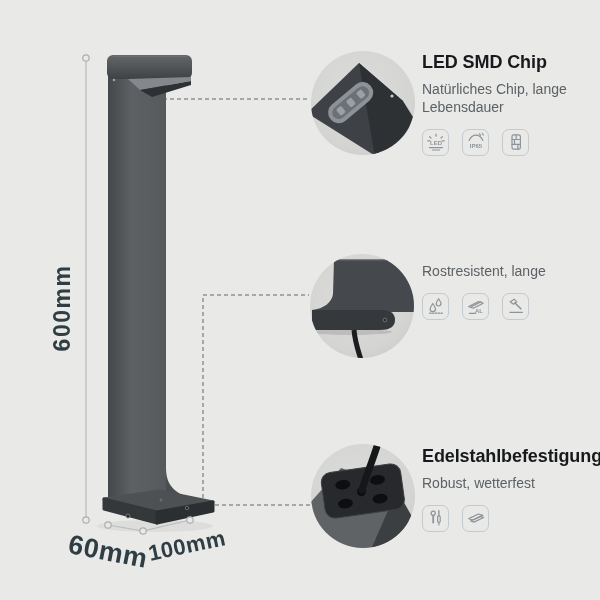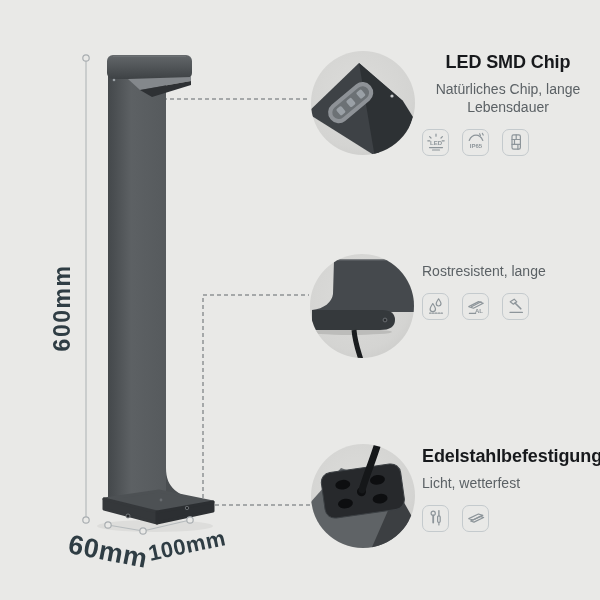--- a/index.html
+++ b/index.html
@@ -6,21 +6,21 @@
   body{
     width:600px;height:600px;
     background:#e9e9e7;
     font-family:"Liberation Sans",sans-serif;
     overflow:hidden;
   }
   .stage{position:relative;width:600px;height:600px;}
   .scene{position:absolute;left:0;top:0;}
 
   .callout{position:absolute;left:422px;width:172px;}
-  #callout-1{top:52px;text-align:center;}
+  #callout-1{top:52px;}
   #callout-2{top:256px;}
   #callout-3{top:446px;}
   .callout h3{
     margin:0;font-size:18px;line-height:1.22;font-weight:700;
     color:#17191c;letter-spacing:-0.1px;
   }
   .callout p{
     margin:7px 0 0;font-size:14px;line-height:1.28;
     color:#5b6165;white-space:pre-line;
   }
@@ -231,21 +231,21 @@
           <path d="M9,7 L14.8,12.8" stroke-width="1.6"></path>
           <path d="M4,16.4 H16.4"></path>
           <text x="10" y="19.8" text-anchor="middle"></text>
         </svg>
       </div>
     </div>
   </div>
 
   <div class="callout" id="callout-3">
     <h3>Edelstahlbefestigung</h3>
-    <p>Licht, wetterfest</p>
+    <p>Robust, wetterfest</p>
     <div class="icons">
       <div class="icon-box">
         <svg viewBox="0 0 20 20">
           <circle cx="7.2" cy="5.2" r="2.1"></circle>
           <path d="M7.2,7.3 V14.6" stroke-width="1.8"></path>
           <path d="M12.9,2.8 V7.6" stroke-width="1.4"></path>
           <rect x="11.6" y="7.8" width="2.6" height="6.6" rx="1.2"></rect>
           <path d="M12.9,14.6 v2.4"></path>
           <text x="10" y="19.8" text-anchor="middle"></text>
         </svg>

